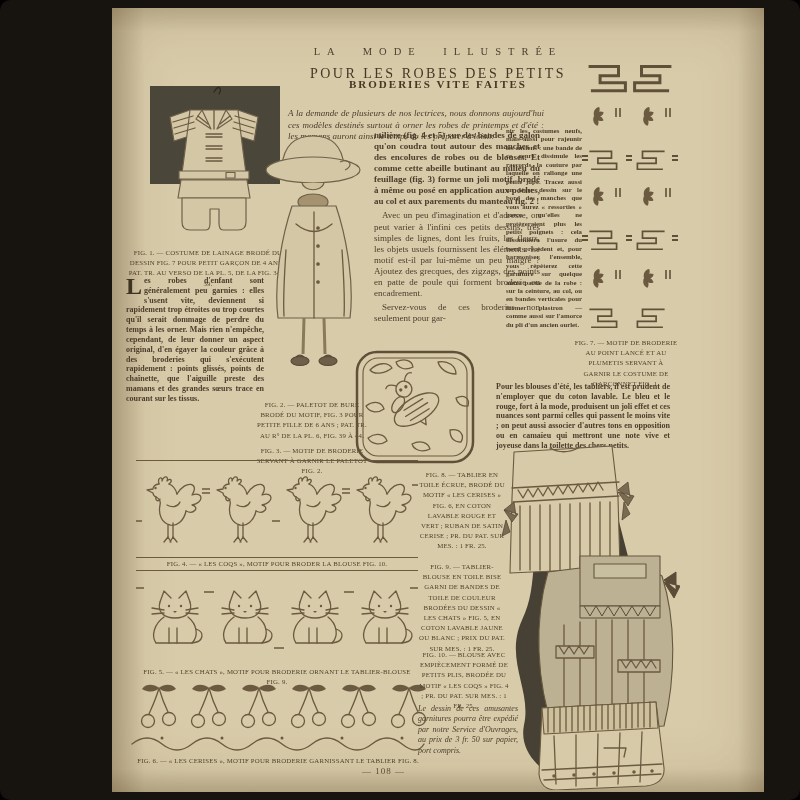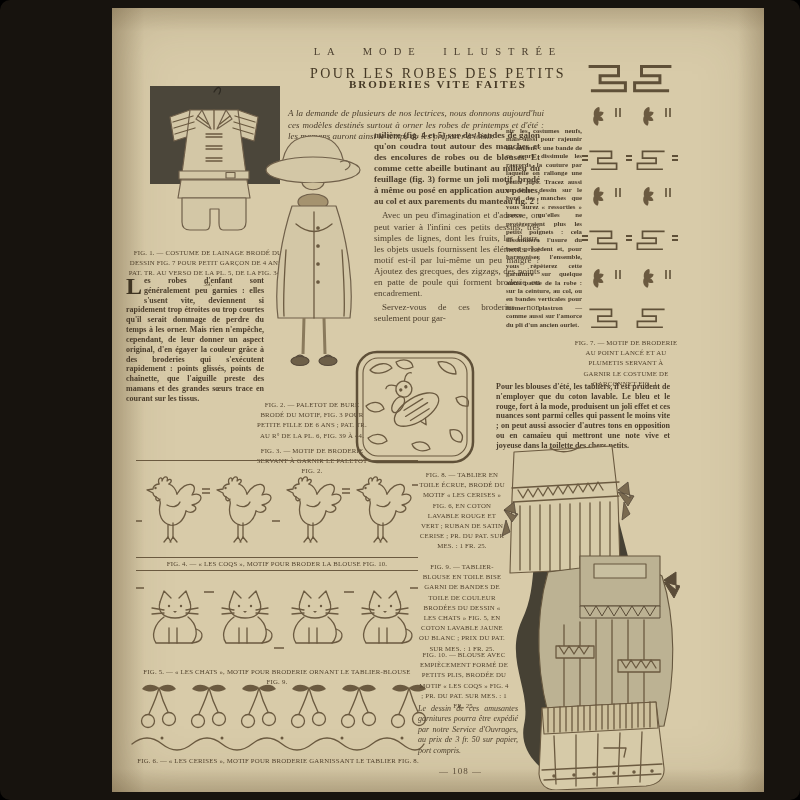--- a/index.html
+++ b/index.html
@@ -31,21 +31,21 @@
   .col p:first-child{text-indent:0;font-weight:bold;}
   .leftcol{left:14px;top:268px;width:138px;font-size:8px;}
   .midcol{left:262px;top:122px;width:166px;font-size:9px;}
   .rightcol{left:394px;top:119px;width:76px;font-size:6.8px;line-height:1.24;}
   .widecol{left:384px;top:374px;width:174px;font-size:8px;}
   .dropcap{float:left;font-size:24px;line-height:20px;padding-right:2px;color:#3f3422;}
   .cap{font-size:6.8px;letter-spacing:.2px;line-height:1.5;text-align:center;color:var(--cap);}
   .rule{background:var(--line);height:1px;}
   .panel{border-top:1px solid var(--line);border-bottom:1px solid var(--line);}
   .service{left:306px;top:696px;width:100px;font-size:8px;font-style:italic;text-align:justify;line-height:1.3;}
-  .pagenum{left:250px;top:758px;width:120px;font-size:9px;letter-spacing:1px;text-align:right;color:#5a4c38;}
+  .pagenum{left:250px;top:758px;width:120px;font-size:9px;letter-spacing:1px;text-align:left;color:#5a4c38;}
   svg{display:block;}
   .lineart{stroke:var(--line);fill:none;stroke-width:1.3;stroke-linecap:round;stroke-linejoin:round;}
 </style>
 </head>
 <body>
 
 <div id="frame">
   <div id="page">
 
     <div class="abs center masthead">LA MODE ILLUSTRÉE</div>

